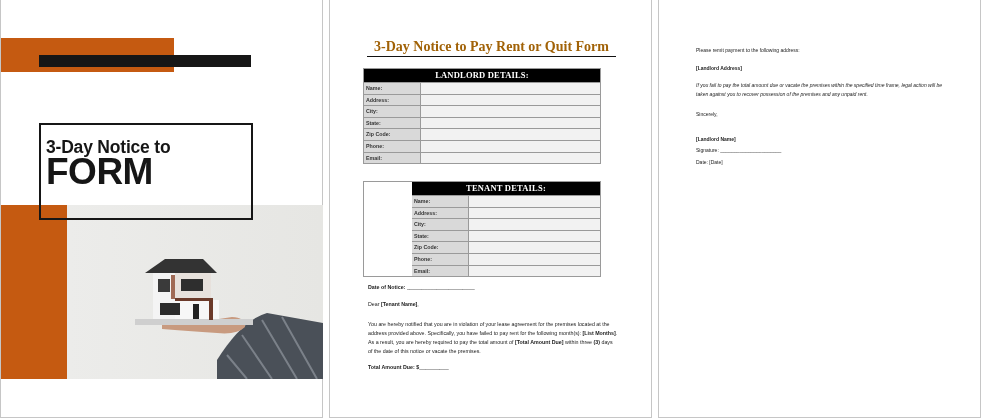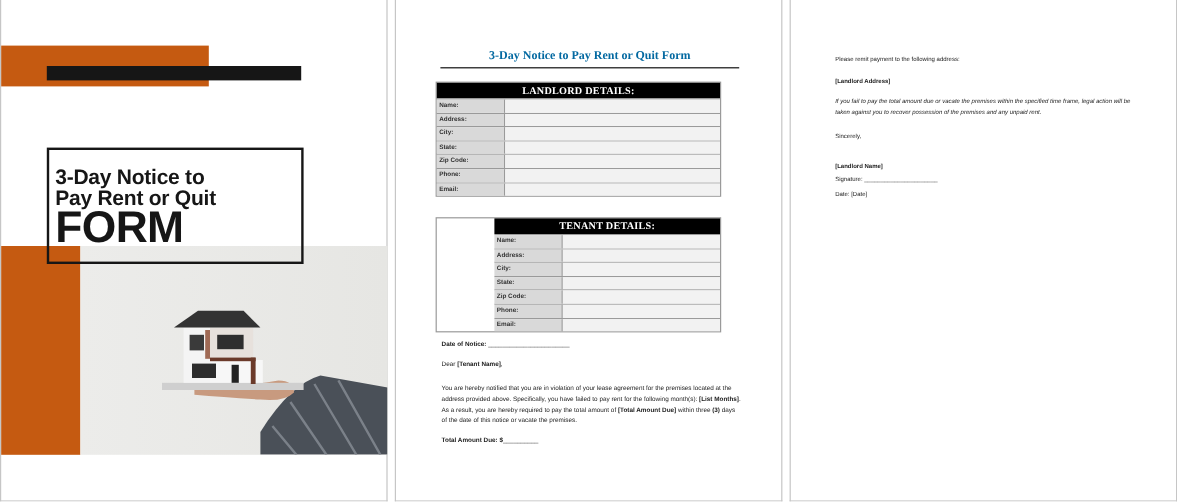--- a/index.html
+++ b/index.html
@@ -21,22 +21,22 @@
   .title-box {
     position: absolute; left: 38px; top: 123px; width: 214px; height: 97px;
     border: 2px solid #161616; padding: 13px 0 0 5px;
   }
   .cover-t1 { font-family: "Liberation Sans", sans-serif; font-weight: 700; font-size: 17.5px; line-height: 18px; color: #161616; letter-spacing: -0.2px; }
   .cover-t2 { font-family: "Liberation Sans", sans-serif; font-weight: 700; font-size: 37px; line-height: 32px; color: #161616; letter-spacing: -0.5px; }
 
   
   .p2-title {
     position: absolute; left: 37px; top: 38px; width: 249px;
-    text-align: center; font-family: "Liberation Serif", serif; font-weight: 700; font-size: 10px;
-    color: #0369a1; border-bottom: 1px solid #111; padding-bottom: 1px; line-height: 17px;
+    text-align: center; font-family: "Liberation Serif", serif; font-weight: 700; font-size: 14px;
+    color: #a16207; border-bottom: 1px solid #111; padding-bottom: 1px; line-height: 17px;
   }
   .tbl { position: absolute; left: 33px; width: 238px; border: 1px solid #9a9a9a; }
   .tbl-head {
     background: #000; color: #fff; text-align: center; font-family: "Liberation Serif", serif;
     font-weight: 700; font-size: 8.5px; height: 13px; line-height: 13px; letter-spacing: 0.2px;
   }
   .tbl-row { display: flex; height: 11.6px; border-top: 1px solid #9a9a9a; }
   .tbl-label { width: 57px; background: #d9d9d9; border-right: 1px solid #9a9a9a; font-size: 5.3px; font-weight: 700; color: #333; padding-left: 2px; line-height: 10.6px; }
   .tbl-val { flex: 1; background: #f2f2f2; }
   .body-text { position: absolute; left: 38px; font-size: 5.3px; color: #222; line-height: 9px; }
@@ -72,21 +72,20 @@
       <rect x="114" y="74" width="22" height="12" fill="#2e2e2e"></rect>
       <rect x="93" y="98" width="20" height="12" fill="#2c2c2c"></rect>
       <rect x="126" y="99" width="6" height="15" fill="#222"></rect>
       <rect x="104" y="70" width="4" height="24" fill="#a06a55"></rect>
 
       <path d="M78 68 L98 54 L136 54 L150 68 Z" fill="#333"></path>
     </svg>
   </div>
   <div class="title-box">
     <div class="cover-t1">3-Day Notice to</div>
-    <div class="cover-t1">Pay Rent or Quit</div>
     <div class="cover-t2">FORM</div>
   </div>
 </div>
 
 <div class="page" id="p2">
   <div class="p2-title">3-Day Notice to Pay Rent or Quit Form</div>
 
   <div class="tbl" style="top:68px;">
     <div class="tbl-head">LANDLORD DETAILS:</div>
     <div class="tbl-row">

